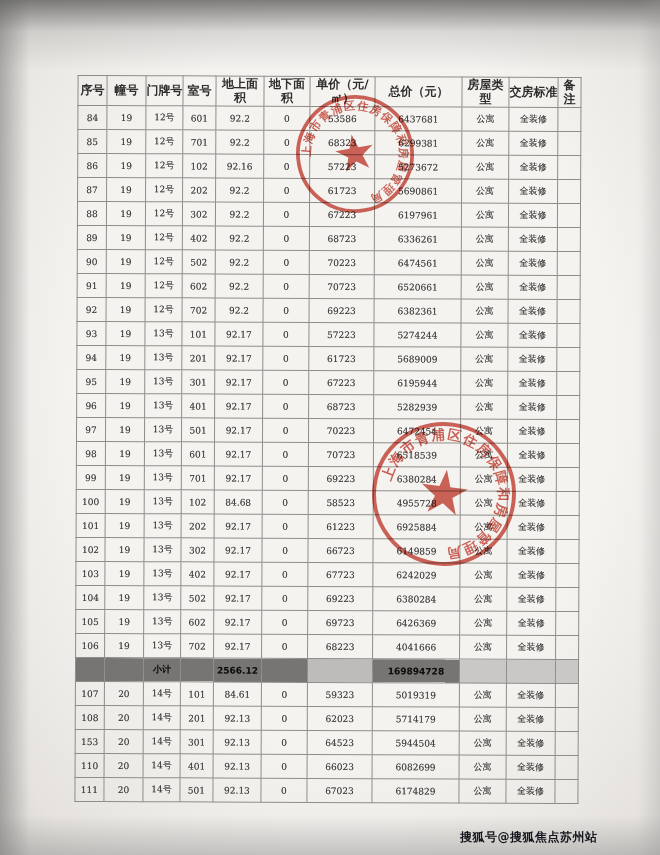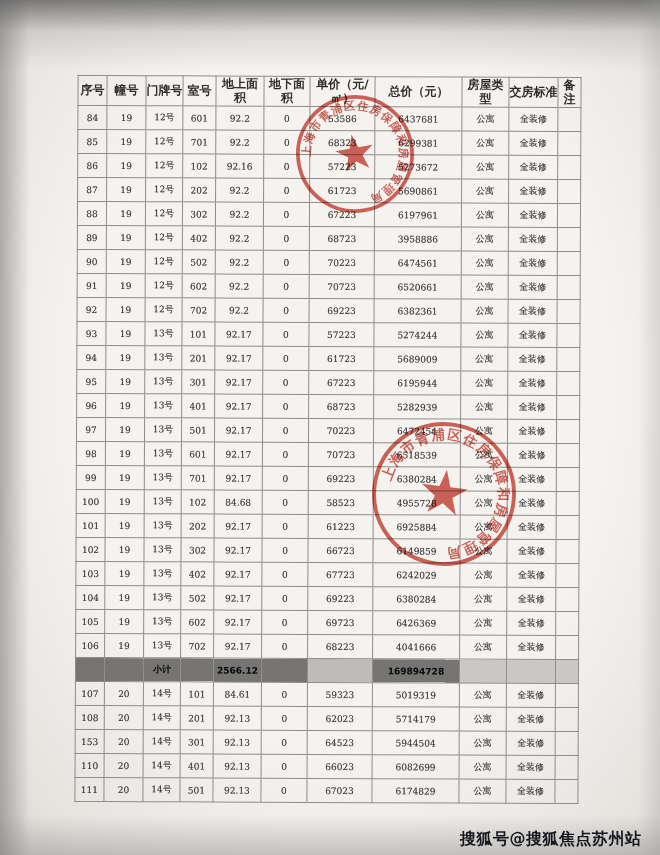--- a/index.html
+++ b/index.html
@@ -56,21 +56,21 @@
   tr.subtotal td:nth-child(n+9){background:#c9c8c6;}
 
   .stamp{position:absolute;mix-blend-mode:multiply;opacity:.78;pointer-events:none;}
   #stamp1{left:293px;top:92px;width:124px;height:124px;transform:rotate(-10deg);}
   #stamp2{left:368px;top:418px;width:152px;height:152px;transform:rotate(7deg);}
   .stamp circle{stroke:var(--stamp-red);}
   .stamp polygon{fill:var(--stamp-red);}
   .stamp text{fill:var(--stamp-red);font-weight:bold;}
 
   .souhu{
-    position:absolute;left:460px;top:829px;font-size:16px;font-weight:bold;
+    position:absolute;left:460px;top:829px;font-size:12px;font-weight:bold;
     color:#15151d;letter-spacing:.5px;
   }
 </style>
 </head>
 <body>
 
 <div class="shadow-top"></div>
 <div class="shadow-left"></div>
 <div class="shadow-bottom"></div>
 <div class="shadow-right"></div>
@@ -159,21 +159,21 @@
           <td></td>
         </tr>
         <tr>
           <td>89</td>
           <td>19</td>
           <td>12号</td>
           <td>402</td>
           <td>92.2</td>
           <td>0</td>
           <td>68723</td>
-          <td>3958886</td>
+          <td>6336261</td>
           <td>公寓</td>
           <td>全装修</td>
           <td></td>
         </tr>
         <tr>
           <td>90</td>
           <td>19</td>
           <td>12号</td>
           <td>502</td>
           <td>92.2</td>

